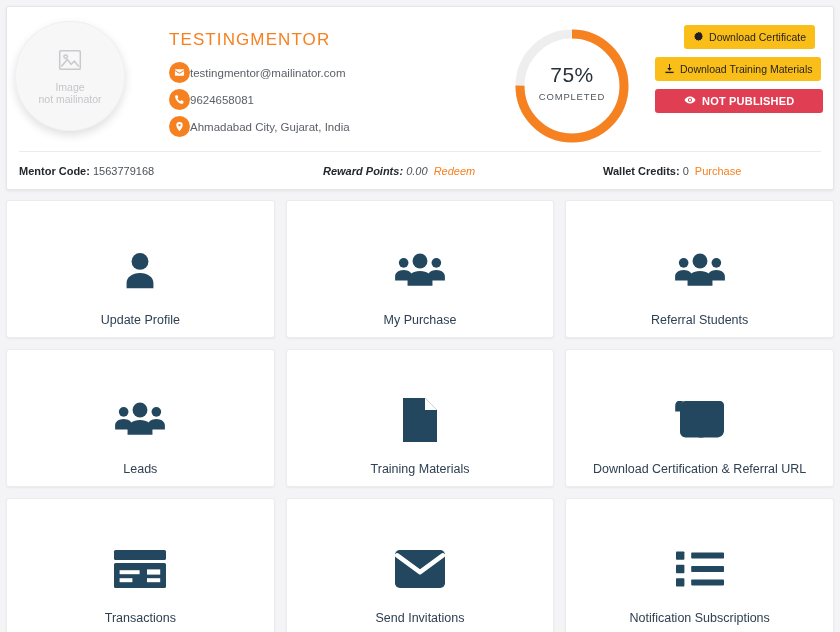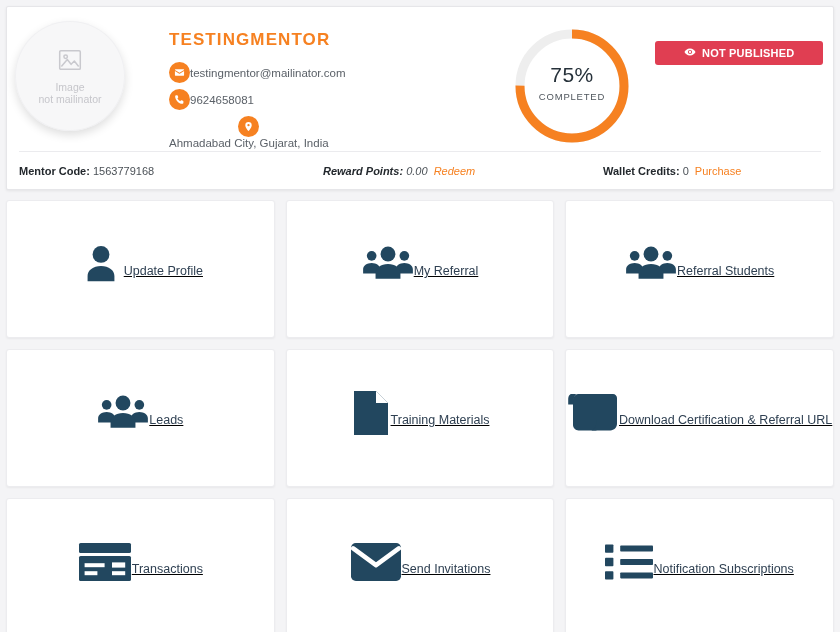--- a/index.html
+++ b/index.html
@@ -29,30 +29,30 @@
     box-shadow: 0 4px 10px rgba(0,0,0,.13), inset 0 0 0 1px #f0f0f2;
     display: flex; flex-direction: column;
     align-items: center; justify-content: center;
     color: #c3c3c8;
   }
   .avatar svg { margin-bottom: 4px; }
   .avatar .ph-line { font-size: 10.5px; line-height: 12.5px; text-align: center; color: #c6c6cb; }
 
   .mentor-name {
     position: absolute; left: 162px; top: 23px;
-    color: #f68121; font-size: 17px; font-weight: bold;
+    color: #f68121; font-size: 17px; font-weight: normal;
     letter-spacing: 1.1px;
   }
   .contact-row {
     position: absolute; left: 162px;
     display: flex; align-items: center;
   }
   .contact-row.r1 { top: 55px; }
   .contact-row.r2 { top: 82px; }
-  .contact-row.r3 { top: 109px; flex-direction: column; }
+  .contact-row.r3 { top: 109px; }
   .cbadge {
     width: 21px; height: 21px; border-radius: 50%;
     background: #f68121; color: #fff;
     display: flex; align-items: center; justify-content: center;
     flex: 0 0 auto;
   }
   .ctext { margin-left: 0; font-size: 11.5px; color: #5b6168; }
 
   
   .donut { position: absolute; left: 504px; top: 18px; width: 122px; height: 122px; }
@@ -108,25 +108,24 @@
     display: grid;
     grid-template-columns: repeat(3, 1fr);
     grid-template-rows: repeat(3, 138px);
     gap: 11px;
   }
   .card {
     background: #ffffff;
     border: 1px solid #ececef;
     border-radius: 3px;
     box-shadow: 0 1px 2px rgba(0,0,0,.05);
-    display: flex; flex-direction: row;
-    align-items: center; justify-content: center;
+    display: flex; flex-direction: column;
+    align-items: center; justify-content: flex-end;
     cursor: pointer;
     padding-bottom: 10px;
-    text-decoration: underline;
   }
   .card .ic { color: #22475f; height: 56px; display: flex; align-items: center; }
   .card .cl {
     margin-top: 14px; font-size: 12.5px; color: #2f4052;
     text-align: center;
   }
 </style>
 </head>
 <body>
 
@@ -180,23 +179,40 @@
       <div class="donut">
         <svg width="122" height="122" viewBox="0 0 122 122">
           <circle cx="61" cy="61" r="52" fill="none" stroke="#eeeeee" stroke-width="9"></circle>
           <circle id="donut-arc" cx="61" cy="61" r="52" fill="none" stroke="#f68121" stroke-width="9" transform="rotate(-90 61 61)" stroke-dasharray="245.04 81.68"></circle>
         </svg>
         <div class="pct">75%</div>
         <div class="lbl">COMPLETED</div>
       </div>
 
       <div class="actions">
+        <button class="btn btn-gold">
+          <span>
+            <svg width="11" height="11" viewBox="0 0 24 24" fill="#231f20">
+              <path d="M12 1.6l2.1 1.6 2.6-.4 1 2.4 2.4 1-.4 2.6L21.3 12l-1.6 2.1.4 2.6-2.4 1-1 2.4-2.6-.4L12 21.3l-2.1-1.6-2.6.4-1-2.4-2.4-1 .4-2.6L2.7 12l1.6-2.1-.4-2.6 2.4-1 1-2.4 2.6.4z"></path>
+            </svg>
+          </span>
+          <span>Download Certificate</span>
+        </button>
 
         <div class="spacer8"></div>
 
+        <button class="btn btn-gold">
+          <span>
+            <svg width="11" height="11" viewBox="0 0 24 24" fill="#231f20">
+              <path d="M11 2h2v9h4l-5 6-5-6h4z"></path>
+              <path d="M3 19h18v3H3z"></path>
+            </svg>
+          </span>
+          <span>Download Training Materials</span>
+        </button>
 
         <div class="spacer8"></div>
 
         <button class="btn btn-red">
           <span>
             <svg width="12" height="12" viewBox="0 0 24 24" fill="#ffffff">
               <path d="M12 5C6.5 5 2.2 9.1 1 12c1.2 2.9 5.5 7 11 7s9.8-4.1 11-7c-1.2-2.9-5.5-7-11-7zm0 11.2A4.2 4.2 0 1112 7.8a4.2 4.2 0 010 8.4zm0-1.9a2.3 2.3 0 100-4.6 2.3 2.3 0 000 4.6z"></path>
             </svg>
           </span>
           <span>NOT PUBLISHED</span>
@@ -238,21 +254,21 @@
       <span class="ic">
         <svg width="52" height="46" viewBox="0 0 28 20" fill="#22475f">
           <circle cx="5.2" cy="5.6" r="2.6"></circle>
           <circle cx="22.8" cy="5.6" r="2.6"></circle>
           <path d="M5.2 9.4c-2.6 0-4.6 1.5-4.6 3.4v2.3h9.2v-2.3c0-1.9-2-3.4-4.6-3.4z"></path>
           <path d="M22.8 9.4c-2.6 0-4.6 1.5-4.6 3.4v2.3h9.2v-2.3c0-1.9-2-3.4-4.6-3.4z"></path>
           <circle cx="14" cy="4.6" r="4"></circle>
           <path d="M14 10c-3.9 0-6.7 2.2-6.7 4.9V18h13.4v-3.1c0-2.7-2.8-4.9-6.7-4.9z"></path>
         </svg>
       </span>
-      <span class="cl">My Referral</span>
+      <span class="cl">My Purchase</span>
     </div>
 
     <div class="card">
       <span class="ic">
         <svg width="52" height="46" viewBox="0 0 28 20" fill="#22475f">
           <circle cx="5.2" cy="5.6" r="2.6"></circle>
           <circle cx="22.8" cy="5.6" r="2.6"></circle>
           <path d="M5.2 9.4c-2.6 0-4.6 1.5-4.6 3.4v2.3h9.2v-2.3c0-1.9-2-3.4-4.6-3.4z"></path>
           <path d="M22.8 9.4c-2.6 0-4.6 1.5-4.6 3.4v2.3h9.2v-2.3c0-1.9-2-3.4-4.6-3.4z"></path>
           <circle cx="14" cy="4.6" r="4"></circle>

